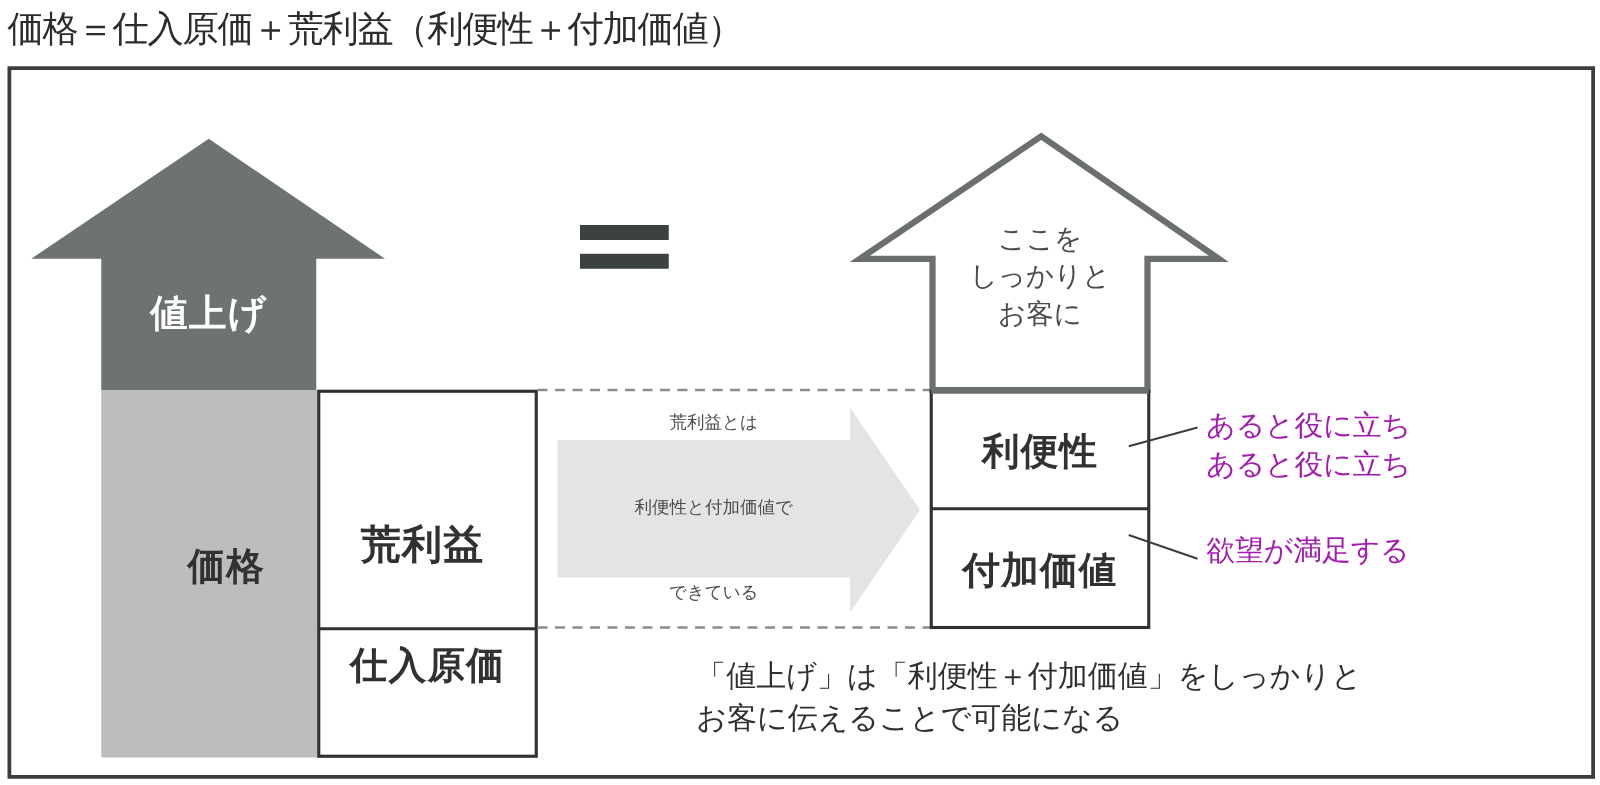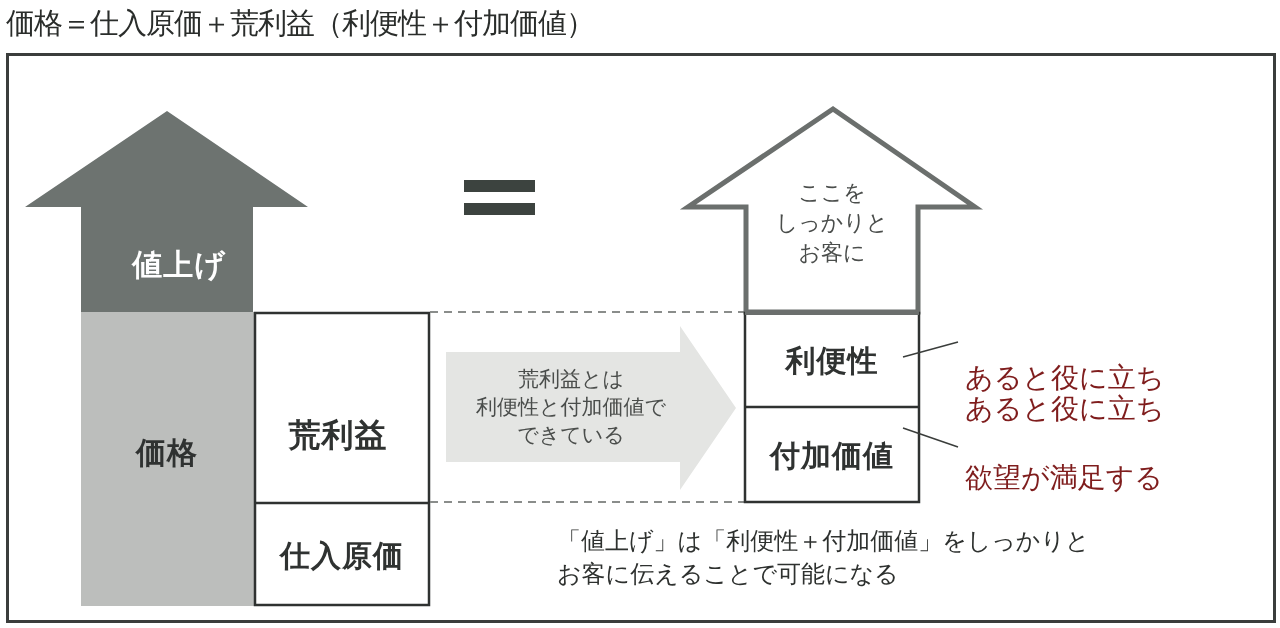--- a/index.html
+++ b/index.html
@@ -7,22 +7,22 @@
          font-family: "DejaVu Sans", "Liberation Sans", sans-serif; color: #2c2f2d; }
   .abs { position: absolute; }
   #title { left: 6px; top: 4px; font-size: 29px; line-height: 38px; letter-spacing: -1px;
            color: #2a2d2b; white-space: nowrap; font-weight: normal; }
   #frame { left: 6px; top: 53px; width: 1264px; height: 564px; border: 3px solid #3b3d3c; box-sizing: content-box; }
   svg.shapes { left: 0; top: 0; }
   .label-box { display: flex; align-items: center; justify-content: center;
                font-weight: bold; color: #2f3231; letter-spacing: 1px; white-space: nowrap; }
   .lines { display: flex; flex-direction: column; align-items: center; justify-content: center;
            text-align: center; white-space: nowrap; color: #4a4d4b; }
-  .lines span { display: block; }
-  .callout { color: #7f1d1d; font-size: 28px; line-height: 31px; white-space: nowrap; margin-top: 36px; }
+  .lines span { display: block; font-family: Liberation Mono, monospace; }
+  .callout { color: #a21caf; font-size: 23px; line-height: 31px; white-space: nowrap; }
   .callout span { display: block; }
   #summary { left: 557px; top: 525px; font-size: 24px; line-height: 33px; color: #2e312f; white-space: nowrap; }
   #summary span { display: block; }
 </style>
 </head>
 <body>
 
 <div id="title" class="abs">価格＝仕入原価＋荒利益（利便性＋付加価値）</div>
 
 <div id="frame" class="abs"></div>
@@ -47,27 +47,27 @@
   <polygon points="833,109 975,207 918,207 918,312 746,312 746,207 688,207" fill="#ffffff" stroke="#6b6f6d" stroke-width="5" stroke-linejoin="miter"></polygon>
 
   <rect x="745" y="313" width="174" height="189" fill="#ffffff" stroke="#2f3231" stroke-width="2.5"></rect>
   <line x1="745" y1="407" x2="919" y2="407" stroke="#2f3231" stroke-width="2.5"></line>
   <line x1="745" y1="313" x2="919" y2="313" stroke="#6b6f6d" stroke-width="4"></line>
 
   <line x1="903" y1="357" x2="958" y2="342" stroke="#3a3d3b" stroke-width="1.5"></line>
   <line x1="903" y1="428" x2="958" y2="447" stroke="#3a3d3b" stroke-width="1.5"></line>
 </svg>
 
-<div class="abs label-box" style="left:81px; top:240px; width:172px; height:50px; font-size:30px; color:#ffffff;padding-left:12px;">値上げ</div>
-<div class="abs label-box" style="left:81px; top:428px; width:172px; height:50px; font-size:30px;">価格</div>
+<div class="abs label-box" style="left:81px; top:226px; width:172px; height:50px; font-size:30px; color:#ffffff;">値上げ</div>
+<div class="abs label-box" style="left:81px; top:428px; width:172px; height:50px; font-size:30px;padding-left:14px;">価格</div>
 
 <div class="abs label-box" style="left:255px; top:380px; width:166px; height:56px; font-size:32px;margin-top:28px;">荒利益</div>
-<div class="abs label-box" style="left:255px; top:528px; width:174px; height:56px; font-size:30px;">仕入原価</div>
+<div class="abs label-box" style="left:255px; top:504px; width:174px; height:56px; font-size:30px;">仕入原価</div>
 
-<div class="abs lines" style="left:446px; top:358px; width:250px; height:98px; font-size:21px; line-height:28px;">
+<div class="abs lines" style="left:446px; top:358px; width:250px; height:98px; font-size:14px; line-height:28px;gap:40px;">
   <span>荒利益とは</span>
   <span>利便性と付加価値で</span>
   <span>できている</span>
 </div>
 
 <div class="abs lines" style="left:746px; top:160px; width:172px; height:126px; font-size:22px; line-height:30px;">
   <span>ここを</span>
   <span>しっかりと</span>
   <span>お客に</span>
 </div>

